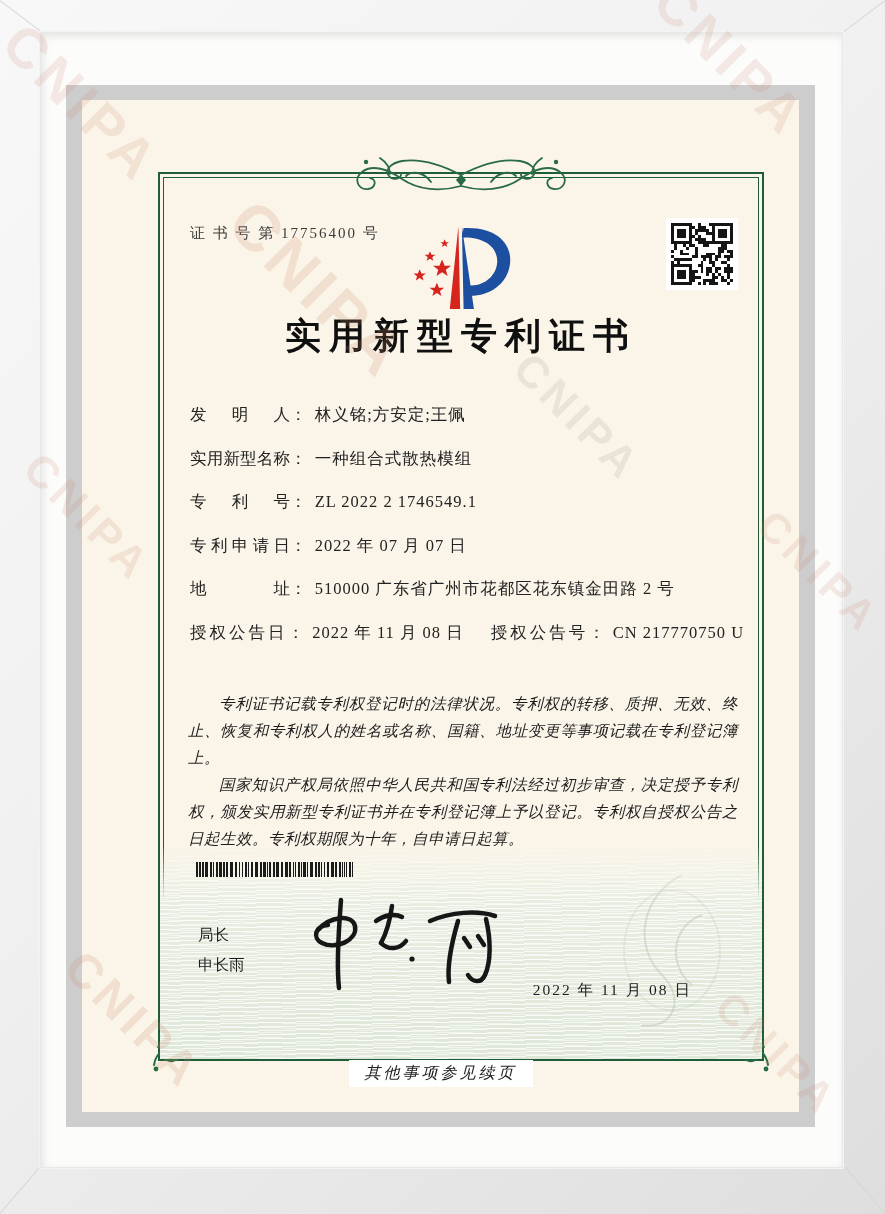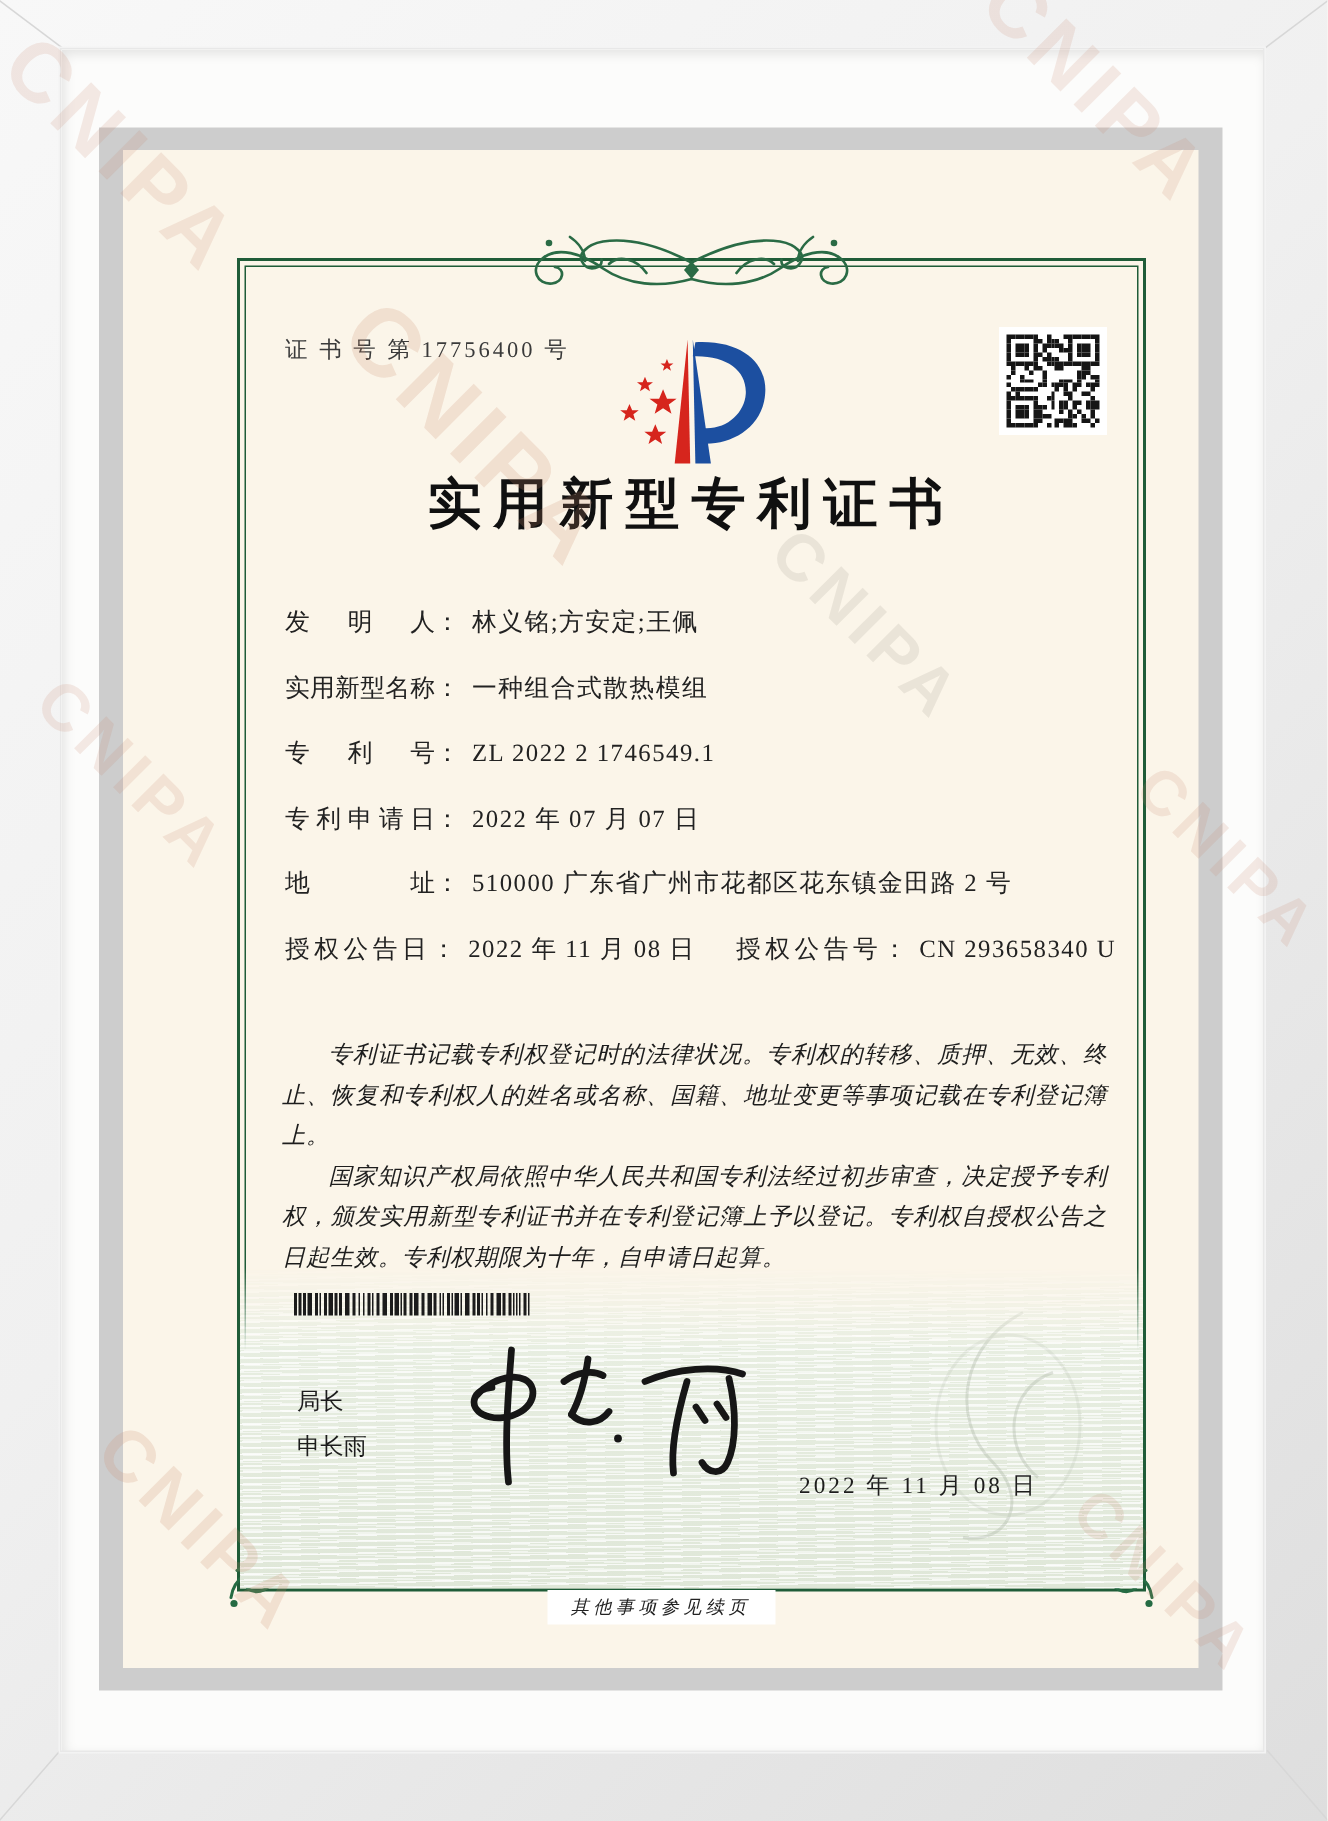--- a/index.html
+++ b/index.html
@@ -69,21 +69,21 @@
   .barcode div{background:#1b1b1b;}
 
   .signer{position:absolute;left:38px;top:746px;font-family:"Liberation Sans",sans-serif;
     font-size:15.5px;color:#1c1c1c;line-height:30px;}
   .signature{position:absolute;left:128px;top:716px;}
   .issue-date{position:absolute;right:70px;top:806px;font-size:15.5px;letter-spacing:2px;color:#1d1d1d;}
   .page-info{position:absolute;left:0;right:0;top:851px;text-align:center;font-size:13.5px;
     font-style:italic;letter-spacing:2px;color:#2a2a2a;}
 
   .footer-note{position:absolute;left:50%;top:960px;transform:translateX(-50%);background:#ffffff;
-    padding:3px 16px;font-size:12px;font-style:italic;letter-spacing:3px;color:#222;white-space:nowrap;}
+    padding:3px 16px;font-size:16px;font-style:italic;letter-spacing:3px;color:#222;white-space:nowrap;}
 
   
   .wm-layer{position:absolute;inset:0;pointer-events:none;z-index:40;}
   .wm{position:absolute;font-family:"Liberation Sans",sans-serif;font-weight:bold;
     color:rgba(198,132,104,.16);transform:rotate(45deg);letter-spacing:5px;white-space:nowrap;}
   .wm1{left:-16px;top:70px;font-size:56px;}
   .wm2{left:208px;top:252px;font-size:64px;color:rgba(205,140,110,.20);}
   .wm3{left:636px;top:28px;font-size:54px;}
   .wm4{left:498px;top:392px;font-size:44px;color:rgba(150,140,128,.16);}
   .wm5{left:8px;top:492px;font-size:44px;}
@@ -644,21 +644,21 @@
           <span class="flabel">地址</span><span class="fcolon">：</span>
           <span class="fvalue">510000 广东省广州市花都区花东镇金田路 2 号</span>
         </div>
         <div class="frow grant-row">
           <span class="grant-col1">
             <span class="glabel">授权公告日</span><span>：</span>
             <span class="fvalue">2022 年 11 月 08 日</span>
           </span>
           <span class="grant-col2">
             <span class="glabel">授权公告号</span><span>：</span>
-            <span class="fvalue">CN 293658340 U</span>
+            <span class="fvalue">CN 217770750 U</span>
           </span>
         </div>
       </div>
 
       <div class="paras">
         <p>专利证书记载专利权登记时的法律状况。专利权的转移、质押、无效、终止、恢复和专利权人的姓名或名称、国籍、地址变更等事项记载在专利登记簿上。</p>
         <p>国家知识产权局依照中华人民共和国专利法经过初步审查，决定授予专利权，颁发实用新型专利证书并在专利登记簿上予以登记。专利权自授权公告之日起生效。专利权期限为十年，自申请日起算。</p>
       </div>
 
       <div class="guilloche">

